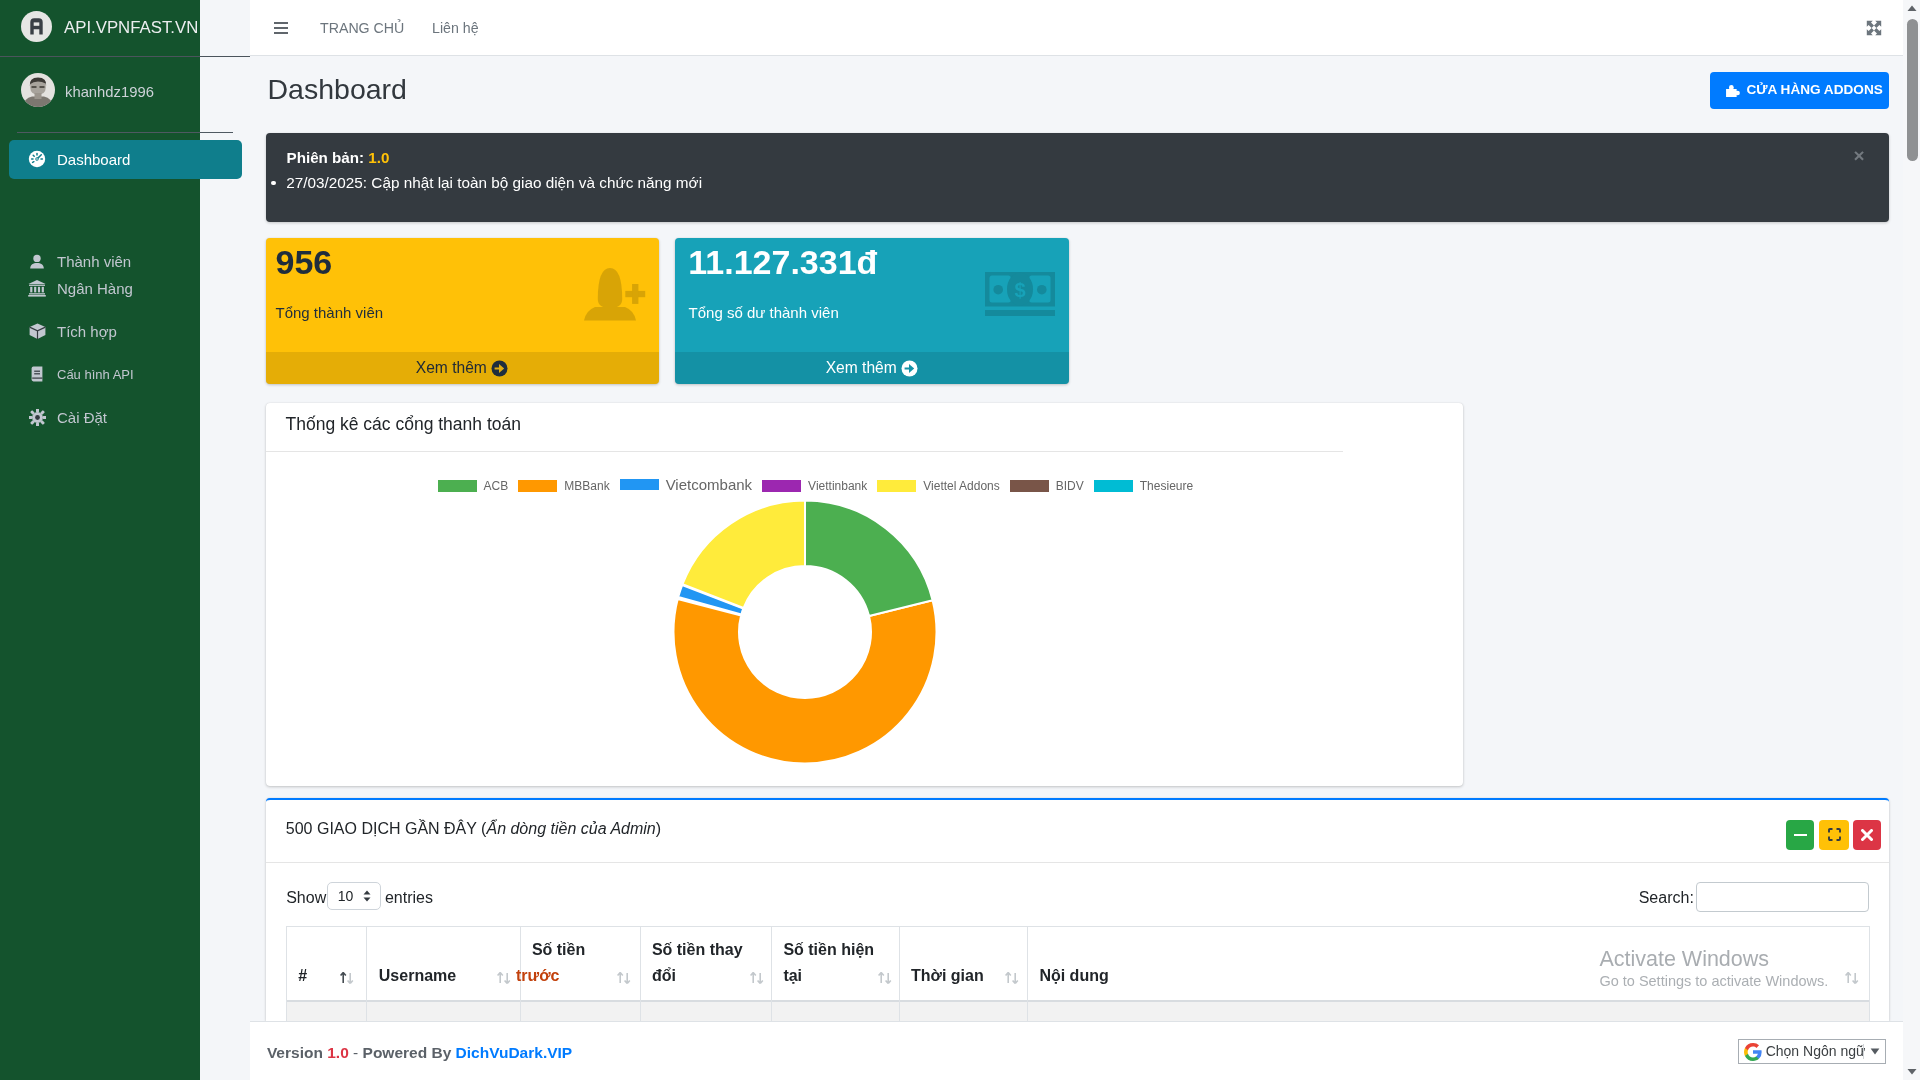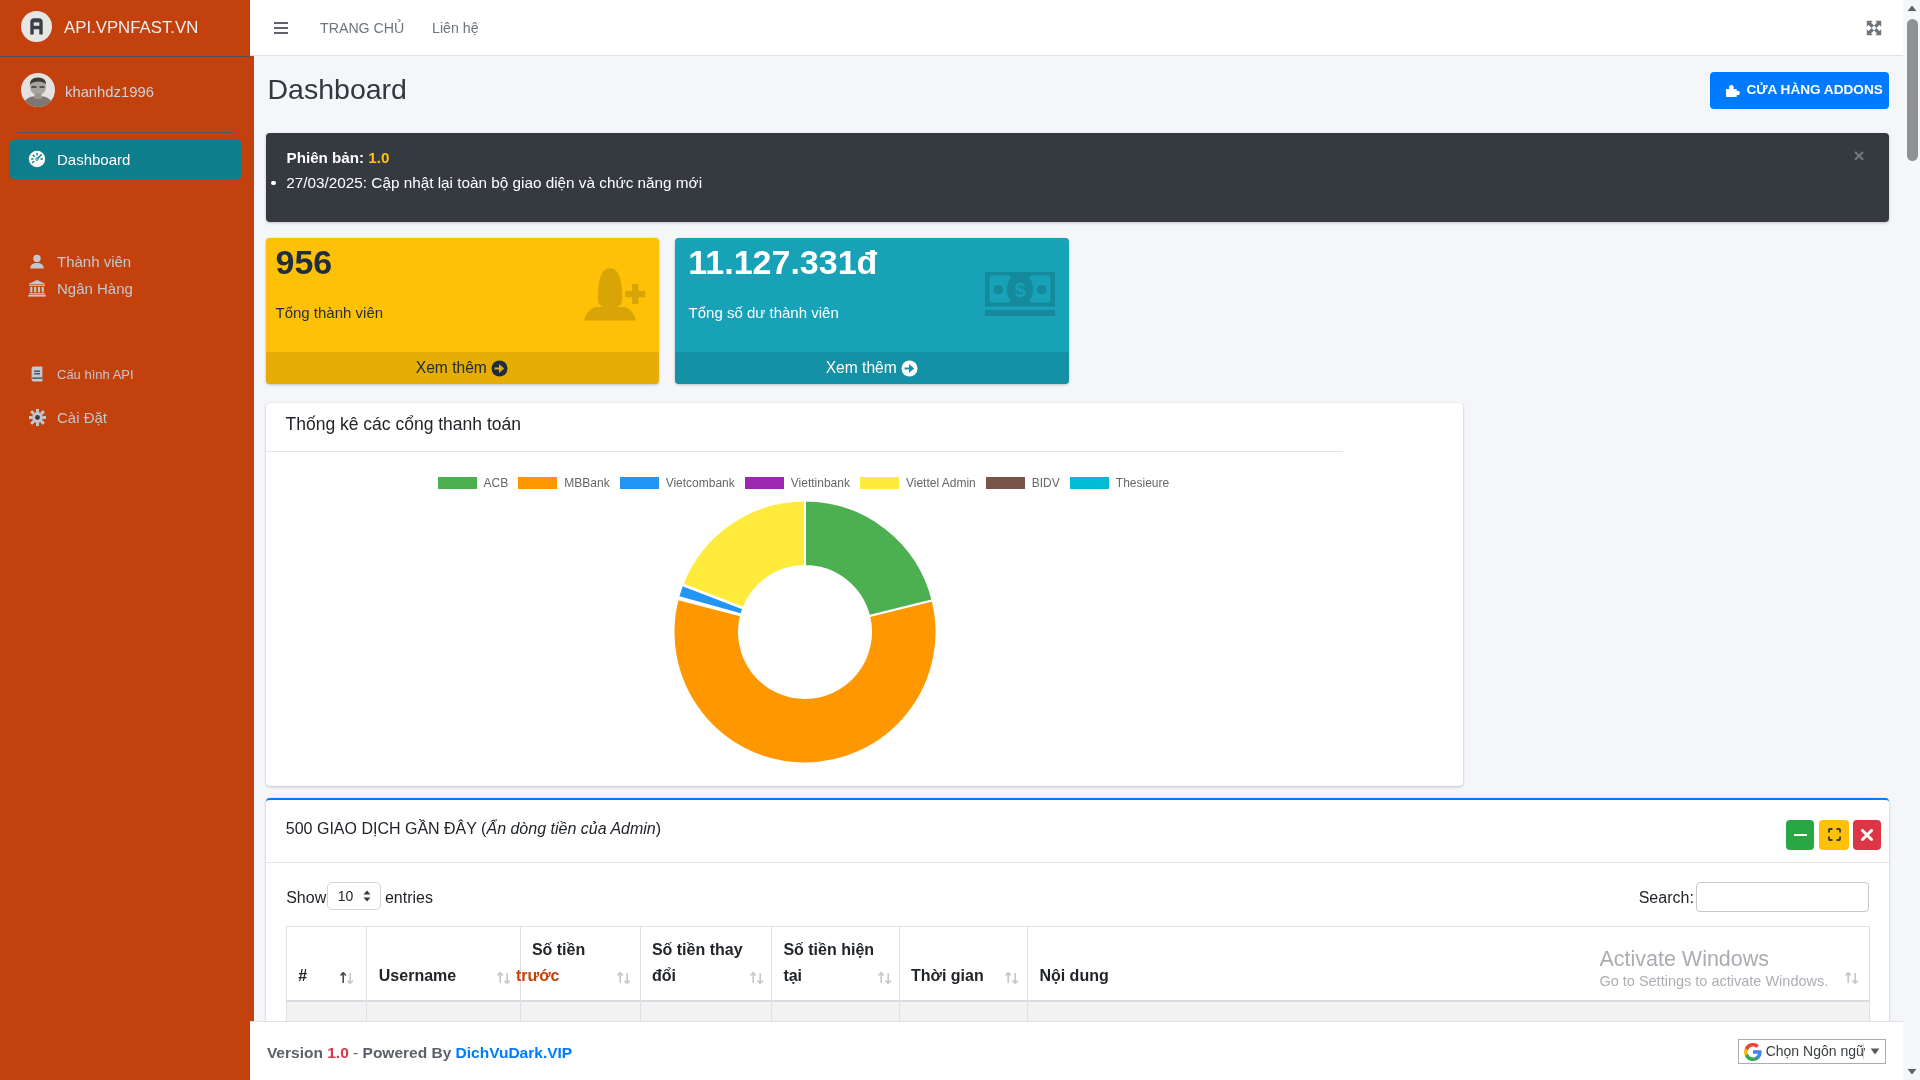--- a/index.html
+++ b/index.html
@@ -1,20 +1,20 @@
 <!DOCTYPE html>
 <html><head><meta charset="utf-8">
 <style>
 *{margin:0;padding:0;box-sizing:border-box}
 body{font-family:"Liberation Sans",sans-serif;width:1920px;height:1080px;overflow:hidden;position:relative;background:#f4f6f9}
 .abs{position:absolute}
 .card{position:absolute;background:#fff;border-radius:4px;box-shadow:0 0 1px rgba(0,0,0,.125),0 1px 3px rgba(0,0,0,.2)}
 </style></head><body>
 
-<div class="abs" style="left:0;top:0;width:254px;height:1080px;background:#c2410c">
+<div class="abs" style="left:0;top:0;width:200px;height:1080px;background:#14532d">
 <svg style="position:absolute;left:21px;top:11px" width="31" height="31" viewBox="0 0 31 31">
       <circle cx="15.5" cy="15.5" r="15.5" fill="#e6e6e4"></circle>
       <path d="M9.3,23.5 L9.3,11.2 Q9.3,7.3 13.2,7.3 L17.8,7.3 Q21.7,7.3 21.7,11.2 L21.7,23.5 L18.3,23.5 L18.3,18.3 L12.7,18.3 L12.7,23.5 Z" fill="#3a3f45"></path>
       <rect x="12.7" y="11.4" width="5.6" height="3.4" fill="#e6e6e4"></rect>
     </svg>
 <div class="abs" style="left:64px;top:17.5px;font-size:16.8px;color:#eceef0;font-weight:400">API.VPNFAST.VN</div>
 <div class="abs" style="left:0;top:56px;width:250px;height:1px;background:#4b545c"></div>
 <svg style="position:absolute;left:21px;top:73px" width="34" height="34" viewBox="0 0 34 34">
       <defs>
         <clipPath id="av">
@@ -61,20 +61,27 @@
         <rect x="1" y="4.6" width="16" height="1.3" fill="#c2c7d0"></rect>
         <rect x="2.2" y="6.8" width="2.2" height="5.6" fill="#c2c7d0"></rect>
         <rect x="6.1" y="6.8" width="2.2" height="5.6" fill="#c2c7d0"></rect>
         <rect x="9.9" y="6.8" width="2.2" height="5.6" fill="#c2c7d0"></rect>
         <rect x="13.7" y="6.8" width="2.2" height="5.6" fill="#c2c7d0"></rect>
         <rect x="1" y="13.2" width="16" height="1.3" fill="#c2c7d0"></rect>
         <rect x="0.2" y="15" width="17.6" height="1.6" fill="#c2c7d0"></rect>
       </svg>
 <div class="abs" style="left:48.5px;top:0;height:39.5px;line-height:39.5px;font-size:15px;color:#c2c7d0">Ngân Hàng</div>
 </div>
+<div class="abs" style="left:8.5px;top:311.5px;width:233px;height:39.5px;background:transparent;border-radius:5px">
+<svg style="position:absolute;left:20.0px;top:11.25px" width="17" height="17" viewBox="0 0 17 17">
+        <path d="M8.5,0.4 L16.4,4.1 L16.4,12 L8.5,16 L0.6,12 L0.6,4.1 Z" fill="#c2c7d0"></path>
+        <path d="M0.6,4.1 L8.5,7.8 L16.4,4.1 M8.5,7.8 L8.5,16" stroke="#343a40" stroke-width="1.2" fill="none"></path>
+      </svg>
+<div class="abs" style="left:48.5px;top:0;height:39.5px;line-height:39.5px;font-size:15px;color:#c2c7d0">Tích hợp</div>
+</div>
 <div class="abs" style="left:8.5px;top:354.5px;width:233px;height:39.5px;background:transparent;border-radius:5px">
 <svg style="position:absolute;left:20.5px;top:11.75px" width="16" height="16" viewBox="0 0 16 16">
         <path d="M2.6,2.4 Q2.6,0.6 4.4,0.6 L13.4,0.6 L13.4,15.4 L4.4,15.4 Q2.6,15.4 2.6,13.6 Z" fill="#c2c7d0"></path>
         <rect x="5.2" y="4.6" width="5.8" height="1.2" fill="#343a40"></rect>
         <rect x="5.2" y="7.2" width="5.8" height="1.2" fill="#343a40"></rect>
         <path d="M3.2,12.1 L13.4,12.1" stroke="#343a40" stroke-width="1.2"></path>
       </svg>
 <div class="abs" style="left:48.5px;top:0;height:39.5px;line-height:39.5px;font-size:13px;color:#c2c7d0">Cấu hình API</div>
 </div>
 <div class="abs" style="left:8.5px;top:397.5px;width:233px;height:39.5px;background:transparent;border-radius:5px">
@@ -164,29 +171,29 @@
 <div style="display:flex;align-items:center;gap:7px;white-space:nowrap">
       <div style="width:39px;height:11.5px;background:#4CAF50"></div>
       <span style="font-size:12px;color:#666">ACB</span>
     </div>
 <div style="display:flex;align-items:center;gap:7px;white-space:nowrap">
       <div style="width:39px;height:11.5px;background:#FF9800"></div>
       <span style="font-size:12px;color:#666">MBBank</span>
     </div>
 <div style="display:flex;align-items:center;gap:7px;white-space:nowrap">
       <div style="width:39px;height:11.5px;background:#2196F3"></div>
-      <span style="font-size:12px;color:#666">Vietcombank</span>
+      <span style="font-size:15px;color:#666">Vietcombank</span>
     </div>
 <div style="display:flex;align-items:center;gap:7px;white-space:nowrap">
       <div style="width:39px;height:11.5px;background:#9C27B0"></div>
       <span style="font-size:12px;color:#666">Viettinbank</span>
     </div>
 <div style="display:flex;align-items:center;gap:7px;white-space:nowrap">
       <div style="width:39px;height:11.5px;background:#FFEB3B"></div>
-      <span style="font-size:12px;color:#666">Viettel Admin</span>
+      <span style="font-size:12px;color:#666">Viettel Addons</span>
     </div>
 <div style="display:flex;align-items:center;gap:7px;white-space:nowrap">
       <div style="width:39px;height:11.5px;background:#795548"></div>
       <span style="font-size:12px;color:#666">BIDV</span>
     </div>
 <div style="display:flex;align-items:center;gap:7px;white-space:nowrap">
       <div style="width:39px;height:11.5px;background:#00BCD4"></div>
       <span style="font-size:12px;color:#666">Thesieure</span>
     </div>
 </div>

